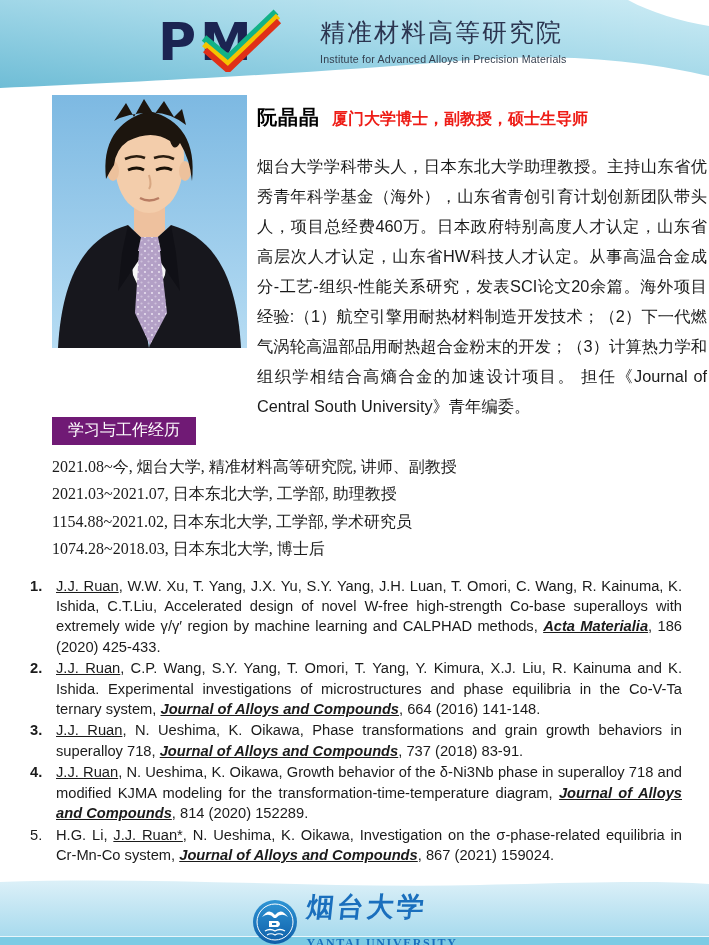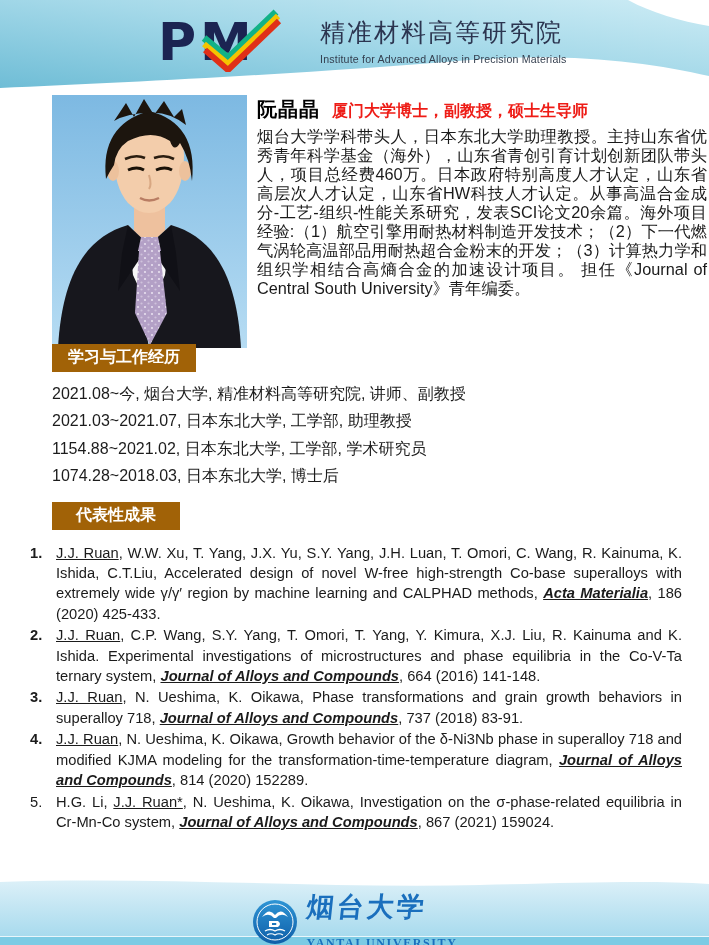--- a/index.html
+++ b/index.html
@@ -16,34 +16,34 @@
   .brand { position:absolute; top:8px; left:158px; display:flex; align-items:center; }
   .pm-logo { width:152px; height:64px; }
   .inst { margin-left:10px; }
   .inst-cn { font-size:25px; font-weight:400; color:#2c3550; letter-spacing:2px; }
   .inst-en { font-size:10.6px; color:#333e4e; margin-top:4px; letter-spacing:.2px; }
 
   
   .profile-row { display:flex; padding:0 0 0 52px; margin-top:0; }
   .photo { width:195px; height:253px; flex:0 0 195px; }
   .profile-text { width:450px; margin-left:10px; }
-  .name-row { display:flex; align-items:baseline; margin-top:1px; }
+  .name-row { display:flex; align-items:baseline; margin-top:9px; }
   .name { font-size:20px; font-weight:bold; color:#000; letter-spacing:1px; }
   .title { font-size:16px; font-weight:bold; color:#ee1c16; margin-left:12px; }
-  .bio { margin-top:4px; font-size:16.3px; line-height:19px; text-align:justify;
+  .bio { margin-top:20px; font-size:16.3px; line-height:30px; text-align:justify;
          text-justify:inter-character; color:#1a1a1a; }
 
   
-  .section-tag { display:inline-block; background:#a16207; color:#fff; font-weight:bold;
+  .section-tag { display:inline-block; background:#701a75; color:#fff; font-weight:normal;
                  font-size:16px; padding:3px 16px 4px 16px; margin-left:52px; }
   .tag-exp { margin-top:-28px; position:relative; }
   .tag-pub { margin-top:12px; padding:3px 24px 4px 24px; }
 
   
-  .timeline { margin:8px 0 0 52px; font-size:16px; color:#1c1c1c; }
+  .timeline { margin:8px 0 0 52px; font-size:16px; color:#1c1c1c;font-family:Liberation Serif, serif; }
   .timeline .t-item { line-height:27.4px; white-space:nowrap; }
 
   
   .pubs { list-style:none; margin:13px 27px 0 30px; font-size:14.7px; line-height:20.4px; }
   .pubs li { position:relative; padding-left:26px; text-align:justify; margin-bottom:1px; }
   .pub-num { position:absolute; left:0; top:0; }
   .pub-num.bold { font-weight:bold; }
   .seg-author { font-weight:normal; text-decoration:underline; }
   .seg-journal { font-weight:bold; font-style:italic; text-decoration:underline; }
 
@@ -152,23 +152,20 @@
     <span>学习与工作经历</span>
   </div>
   <div class="timeline" id="timeline">
       <div class="t-item">2021.08~今, 烟台大学, 精准材料高等研究院, 讲师、副教授</div>
       <div class="t-item">2021.03~2021.07, 日本东北大学, 工学部, 助理教授</div>
       <div class="t-item">1154.88~2021.02, 日本东北大学, 工学部, 学术研究员</div>
       <div class="t-item">1074.28~2018.03, 日本东北大学, 博士后</div>
     </div>
 
   
-  <div class="section-tag tag-pub">
-    <span>代表性成果</span>
-  </div>
   <ol class="pubs" id="pubs">
       <li><span class="pub-num bold">1.</span><span class="seg-author">J.J. Ruan</span><span class="seg-normal">, W.W. Xu, T. Yang, J.X. Yu, S.Y. Yang, J.H. Luan, T. Omori, C. Wang, R. Kainuma, K. Ishida, C.T.Liu, Accelerated design of novel W-free high-strength Co-base superalloys with extremely wide γ/γ′ region by machine learning and CALPHAD methods, </span><span class="seg-journal">Acta Materialia</span><span class="seg-normal">, 186 (2020) 425-433.</span></li>
       <li><span class="pub-num bold">2.</span><span class="seg-author">J.J. Ruan</span><span class="seg-normal">, C.P. Wang, S.Y. Yang, T. Omori, T. Yang, Y. Kimura, X.J. Liu, R. Kainuma and K. Ishida. Experimental investigations of microstructures and phase equilibria in the Co-V-Ta ternary system, </span><span class="seg-journal">Journal of Alloys and Compounds</span><span class="seg-normal">, 664 (2016) 141-148.</span></li>
       <li><span class="pub-num bold">3.</span><span class="seg-author">J.J. Ruan</span><span class="seg-normal">, N. Ueshima, K. Oikawa, Phase transformations and grain growth behaviors in superalloy 718, </span><span class="seg-journal">Journal of Alloys and Compounds</span><span class="seg-normal">, 737 (2018) 83-91.</span></li>
       <li><span class="pub-num bold">4.</span><span class="seg-author">J.J. Ruan</span><span class="seg-normal">, N. Ueshima, K. Oikawa, Growth behavior of the δ-Ni3Nb phase in superalloy 718 and modified KJMA modeling for the transformation-time-temperature diagram, </span><span class="seg-journal">Journal of Alloys and Compounds</span><span class="seg-normal">, 814 (2020) 152289.</span></li>
       <li><span class="pub-num">5.</span><span class="seg-normal">H.G. Li, </span><span class="seg-author">J.J. Ruan*</span><span class="seg-normal">, N. Ueshima, K. Oikawa, Investigation on the σ-phase-related equilibria in Cr-Mn-Co system, </span><span class="seg-journal">Journal of Alloys and Compounds</span><span class="seg-normal">, 867 (2021) 159024.</span></li>
     </ol>
 
   
   <footer class="footer">

